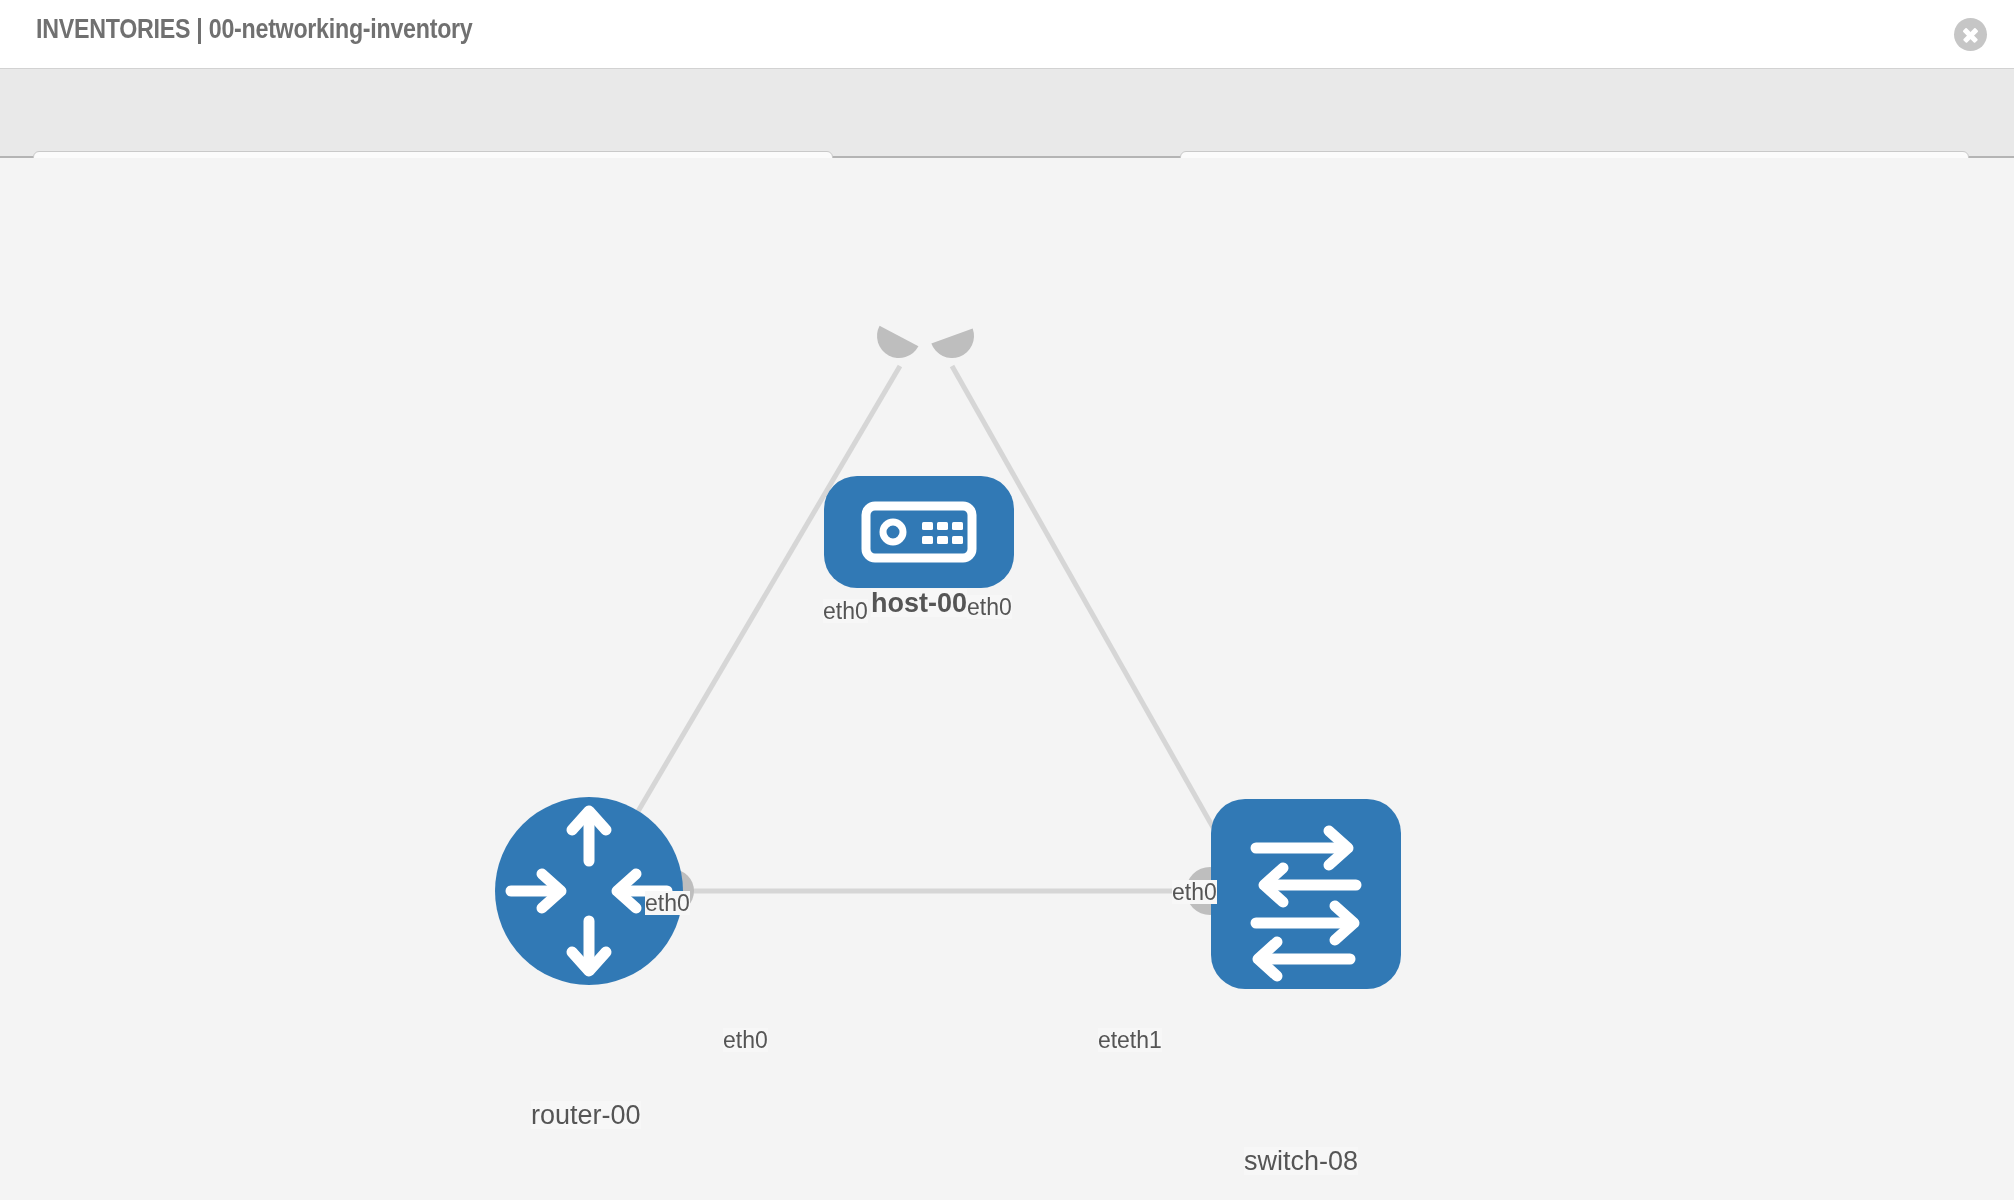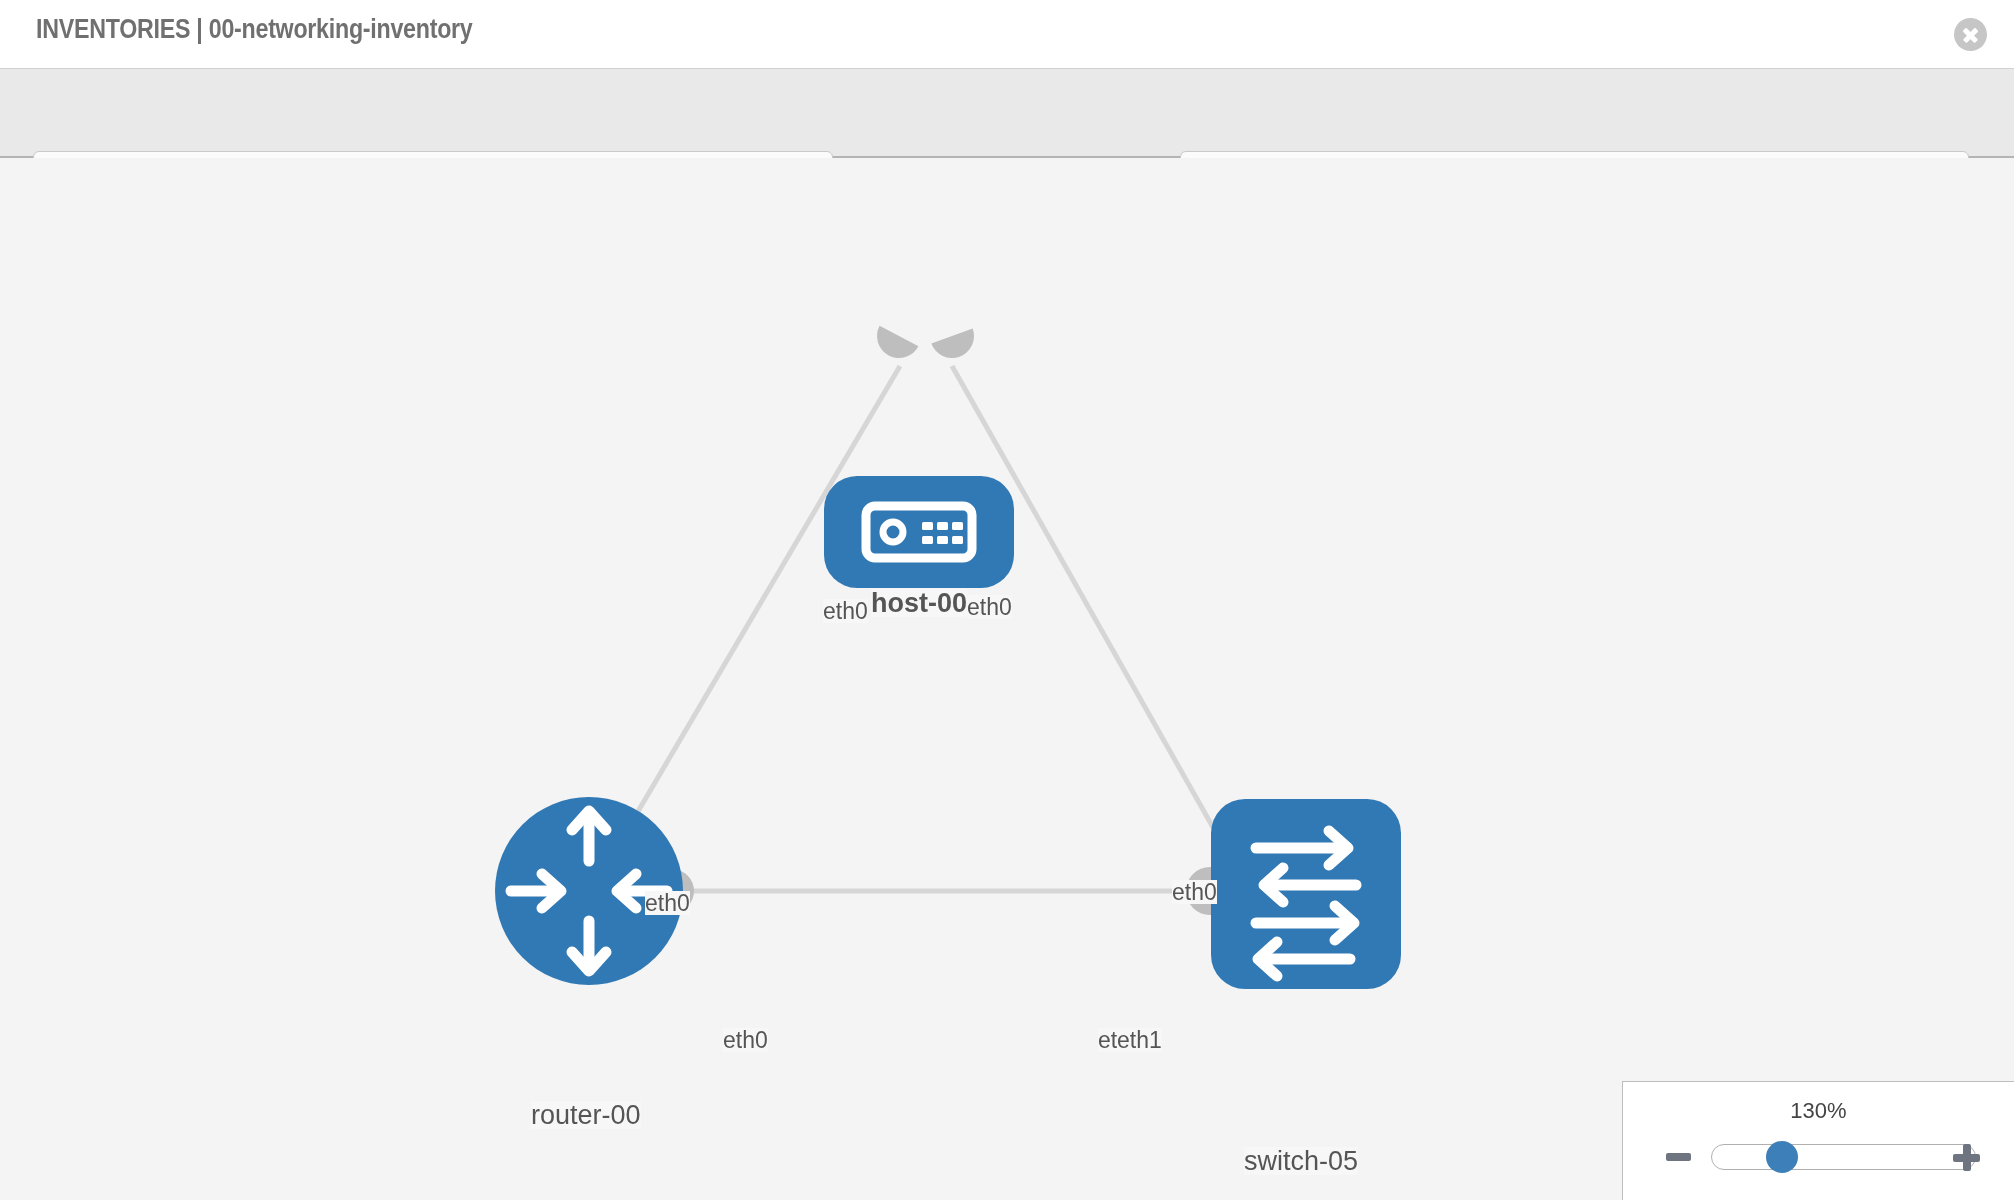--- a/index.html
+++ b/index.html
@@ -340,24 +340,17 @@
     <span class="lbl lbl-if" style="left:723px; top:870px;">eth0</span>
 
     <span class="lbl lbl-if" style="left:1098px; top:870px;">eth0</span>
 
     <span class="lbl lbl-if" style="left:1117px; top:870px;">eth1</span>
 
     <span class="lbl lbl-node" style="left:871px; top:431px;font-weight:bold;">host-00</span>
 
     <span class="lbl lbl-node" style="left:531px; top:943px;">router-00</span>
 
-    <span class="lbl lbl-node" style="left:1244px; top:989px;">switch-05</span>
+    <span class="lbl lbl-node" style="left:1244px; top:989px;">switch-08</span>
   </div>
 
-  <div class="zoom-panel">
-    <div class="zoom-value">130%</div>
-    <div class="zoom-minus"></div>
-    <div class="zoom-track"></div>
-    <div class="zoom-thumb"></div>
-    <div class="zoom-plus"></div>
-  </div>
 
 </div>
 
 </body></html>

